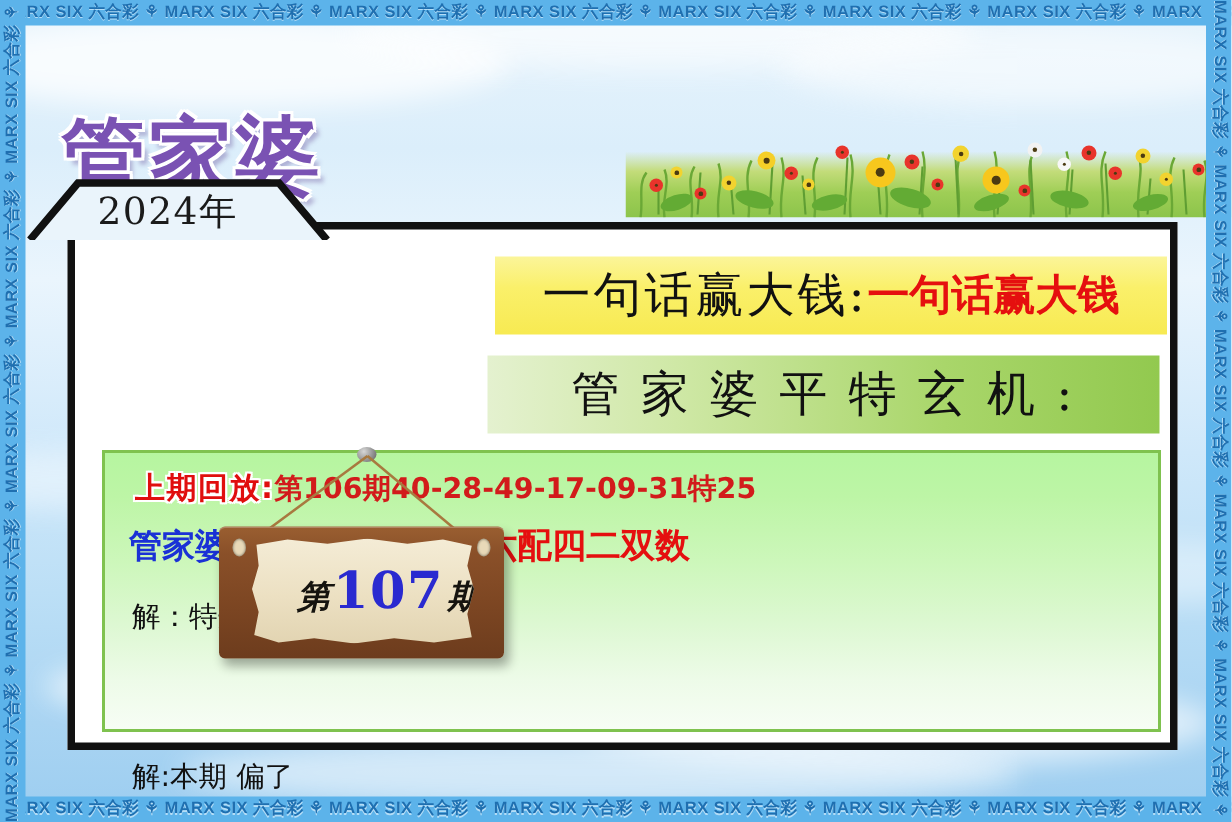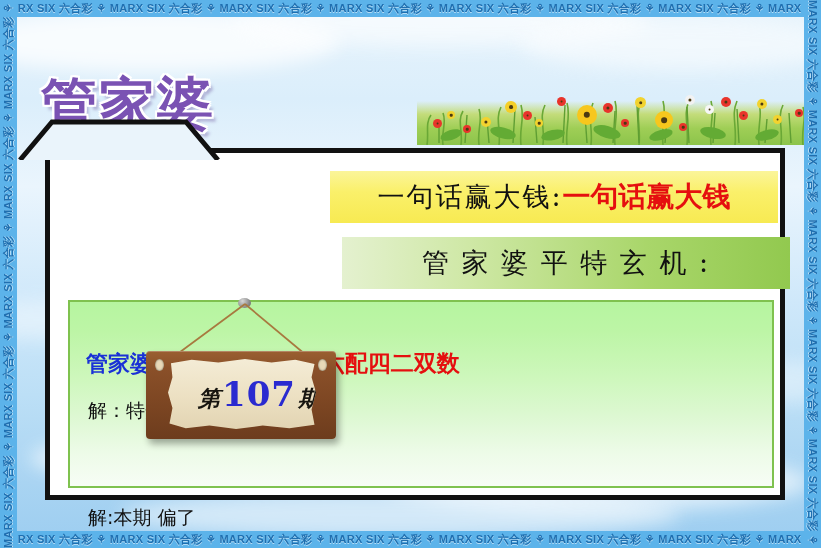--- a/index.html
+++ b/index.html
@@ -112,25 +112,25 @@
   #issue .num{font-family:"DejaVu Serif", serif;font-size:34px;font-weight:bold;color:#2a2ad0;
     margin:0 2px;letter-spacing:1px;}
 
   
   #banner-yellow{
     position:absolute;left:280px;top:18px;width:448px;height:52px;z-index:12;
     background:linear-gradient(180deg,#fbf59a 0%,#faf06a 40%,#f7ea52 100%);
     display:flex;align-items:center;justify-content:center;white-space:nowrap;
   }
   #banner-green{
-    position:absolute;left:292px;top:84px;width:448px;height:52px;z-index:12;
+    position:absolute;left:275px;top:84px;width:448px;height:52px;z-index:12;
     background:linear-gradient(90deg,#e4f1cf 0%,#cfe8a6 28%,#a9d66a 68%,#92c94f 100%);
     display:flex;align-items:center;justify-content:center;white-space:nowrap;
   }
-  .ban-label{font-family:"DejaVu Serif", serif;font-size:27px;color:#111;letter-spacing:2px;}
+  .ban-label{font-family:"DejaVu Serif", serif;font-size:32px;color:#111;letter-spacing:2px;}
   .ban-value{font-family:"DejaVu Sans", sans-serif;font-size:28px;font-weight:bold;color:#e50f0f;letter-spacing:0px;}
 
   
   #panel{
     position:absolute;left:18px;top:147px;width:706px;height:188px;z-index:12;
     box-sizing:border-box;
     border:2px solid #7fc24f;
     background:linear-gradient(180deg,#b6f5a0 0%,#bdf5a6 16%,#cdf7bb 40%,#ddf8d2 62%,#edfbe8 82%,#f7fdf5 100%);
   }
   .row{white-space:nowrap;}
@@ -265,33 +265,37 @@
         <div class="hole r"></div>
         <div id="paper">
           <div id="issue">
             <span class="kanji">第</span><span class="num">107</span><span class="kanji">期</span>
           </div>
         </div>
       </div>
     </div>
 
     <div id="panel">
+      <div class="row" id="row-recall">
+        <span class="lab">上期回放:</span><span class="val">第106期40-28-49-17-09-31特25</span>
+      </div>
       <div class="row" id="row-slogan">
         <span class="lab">管家婆一句话赢大钱:</span><span class="val">二六配四二双数</span>
       </div>
       <div class="row" id="row-ans1">解：特开龙25</div>
       <div class="row" id="row-ans2">解:本期 偏了</div>
     </div>
   </div>
 
   <div id="year-tab">
     <svg width="230" height="42" viewBox="0 0 230 42">
       <path d="M2 42 L34 4 L168 4 L200 42" stroke="#111" stroke-width="5" fill="#eaf4fb" stroke-linejoin="miter"></path>
     </svg>
   </div>
+  <div id="year-label">2024年</div>
 
   <div class="bord" id="bord-top">
       <div class="strip">MARX SIX 六合彩 ⚘ MARX SIX 六合彩 ⚘ MARX SIX 六合彩 ⚘ MARX SIX 六合彩 ⚘ MARX SIX 六合彩 ⚘ MARX SIX 六合彩 ⚘ MARX SIX 六合彩 ⚘ MARX SIX 六合彩 ⚘ MARX SIX 六合彩 ⚘ MARX SIX 六合彩 ⚘ MARX SIX 六合彩 ⚘ MARX SIX 六合彩 ⚘ MARX SIX 六合彩 ⚘ MARX SIX 六合彩 ⚘ MARX SIX 六合彩 ⚘ MARX SIX 六合彩 ⚘ MARX SIX 六合彩 ⚘ MARX SIX 六合彩 ⚘ MARX SIX 六合彩 ⚘ MARX SIX 六合彩 ⚘ MARX SIX 六合彩 ⚘ MARX SIX 六合彩 ⚘ MARX SIX 六合彩 ⚘ MARX SIX 六合彩 ⚘ </div>
     </div>
   <div class="bord" id="bord-bottom">
       <div class="strip">MARX SIX 六合彩 ⚘ MARX SIX 六合彩 ⚘ MARX SIX 六合彩 ⚘ MARX SIX 六合彩 ⚘ MARX SIX 六合彩 ⚘ MARX SIX 六合彩 ⚘ MARX SIX 六合彩 ⚘ MARX SIX 六合彩 ⚘ MARX SIX 六合彩 ⚘ MARX SIX 六合彩 ⚘ MARX SIX 六合彩 ⚘ MARX SIX 六合彩 ⚘ MARX SIX 六合彩 ⚘ MARX SIX 六合彩 ⚘ MARX SIX 六合彩 ⚘ MARX SIX 六合彩 ⚘ MARX SIX 六合彩 ⚘ MARX SIX 六合彩 ⚘ MARX SIX 六合彩 ⚘ MARX SIX 六合彩 ⚘ MARX SIX 六合彩 ⚘ MARX SIX 六合彩 ⚘ MARX SIX 六合彩 ⚘ MARX SIX 六合彩 ⚘ </div>
     </div>
   <div class="bord" id="bord-left">
       <div class="strip">MARX SIX 六合彩 ⚘ MARX SIX 六合彩 ⚘ MARX SIX 六合彩 ⚘ MARX SIX 六合彩 ⚘ MARX SIX 六合彩 ⚘ MARX SIX 六合彩 ⚘ MARX SIX 六合彩 ⚘ MARX SIX 六合彩 ⚘ MARX SIX 六合彩 ⚘ MARX SIX 六合彩 ⚘ MARX SIX 六合彩 ⚘ MARX SIX 六合彩 ⚘ MARX SIX 六合彩 ⚘ MARX SIX 六合彩 ⚘ MARX SIX 六合彩 ⚘ MARX SIX 六合彩 ⚘ MARX SIX 六合彩 ⚘ MARX SIX 六合彩 ⚘ MARX SIX 六合彩 ⚘ MARX SIX 六合彩 ⚘ MARX SIX 六合彩 ⚘ MARX SIX 六合彩 ⚘ MARX SIX 六合彩 ⚘ MARX SIX 六合彩 ⚘ </div>
     </div>

